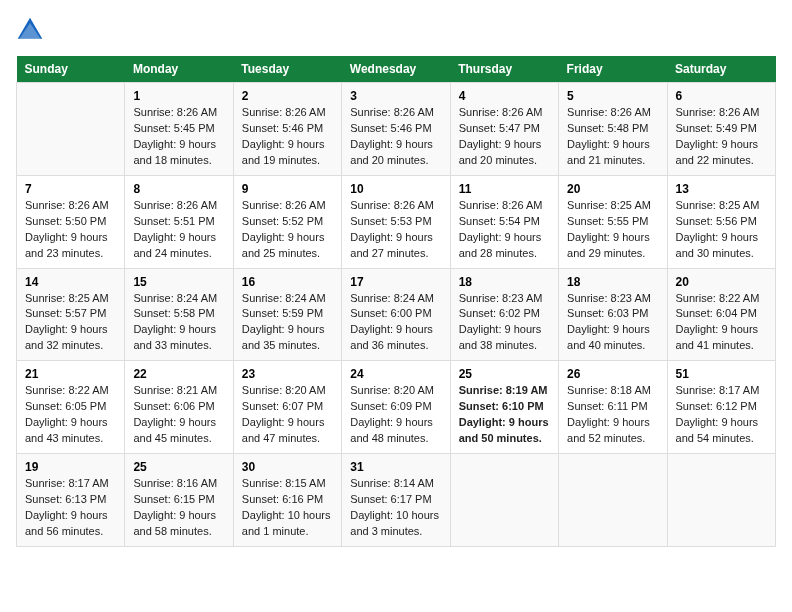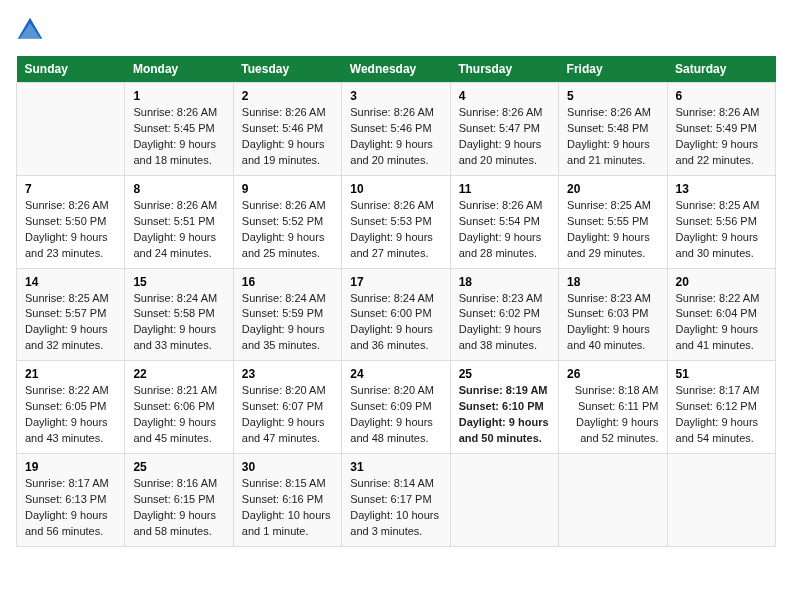--- a/index.html
+++ b/index.html
@@ -303,21 +303,21 @@
         </td>
         <td>
           <span class="day-number">25</span>
           <div class="day-info" style="white-space: pre-line; font-weight: bold;">Sunrise: 8:19 AM
 Sunset: 6:10 PM
 Daylight: 9 hours
 and 50 minutes.</div>
         </td>
         <td>
           <span class="day-number">26</span>
-          <div class="day-info" style="white-space: pre-line; text-align: right;">Sunrise: 8:18 AM
+          <div class="day-info" style="white-space: pre-line;">Sunrise: 8:18 AM
 Sunset: 6:11 PM
 Daylight: 9 hours
 and 52 minutes.</div>
         </td>
         <td>
           <span class="day-number">51</span>
           <div class="day-info" style="white-space: pre-line;">Sunrise: 8:17 AM
 Sunset: 6:12 PM
 Daylight: 9 hours
 and 54 minutes.</div>

